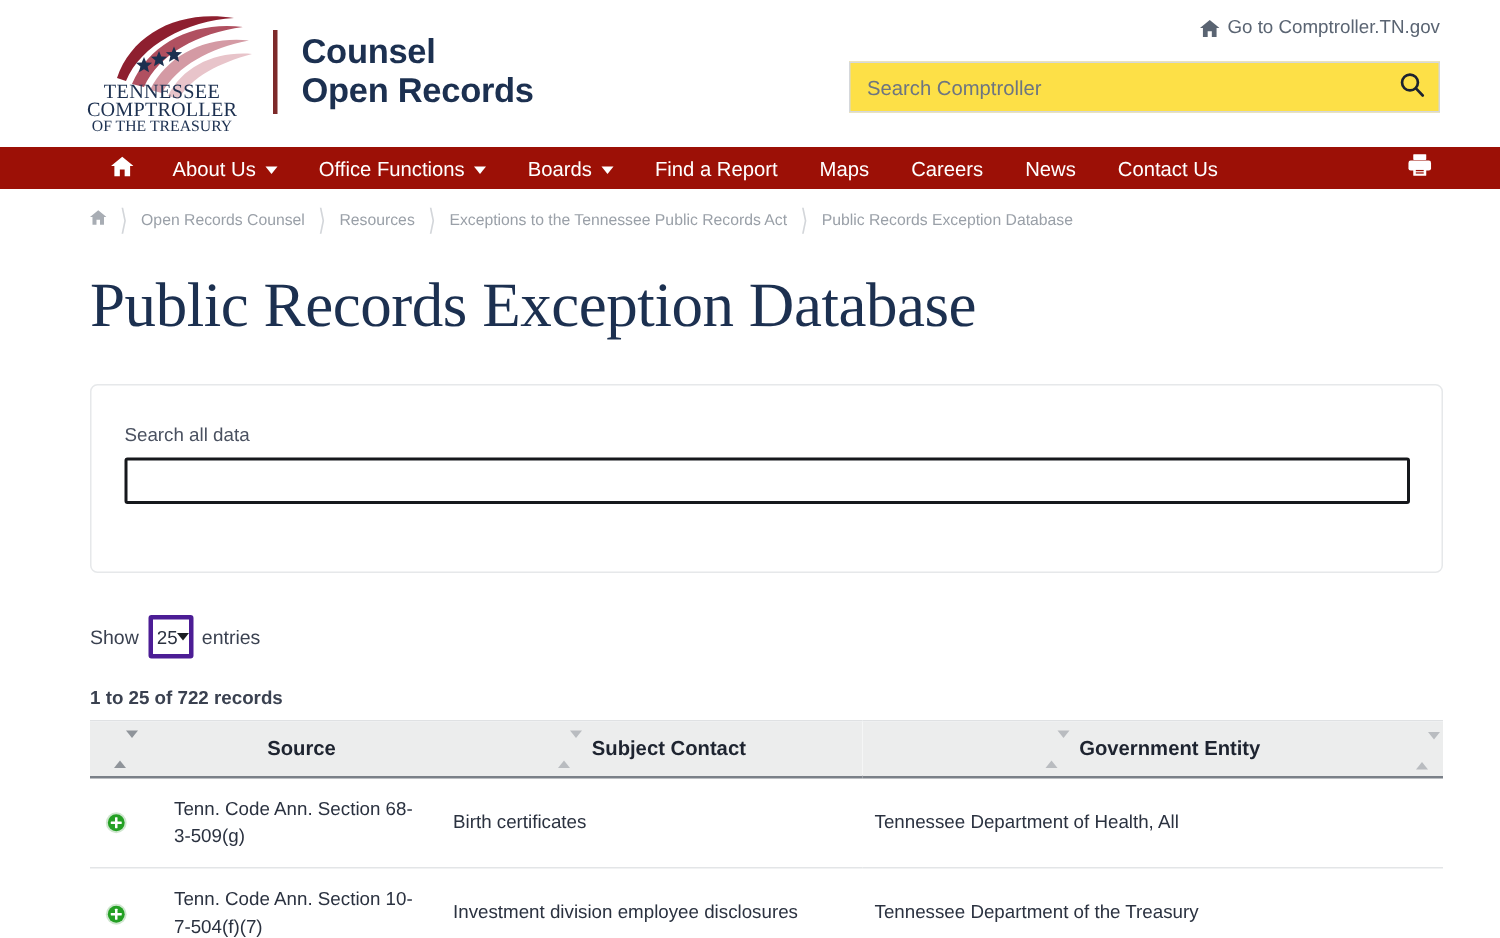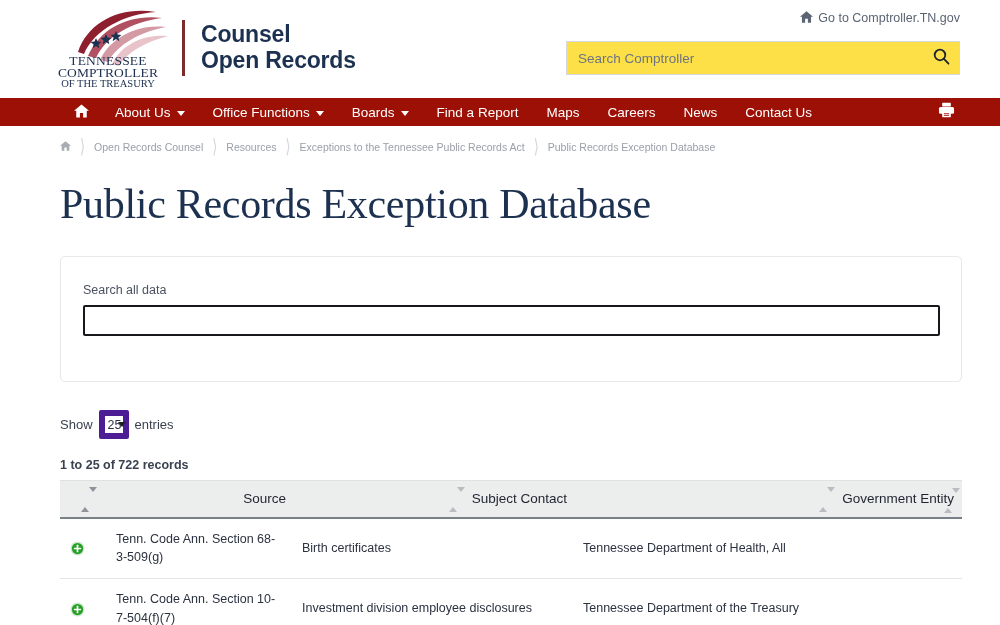--- a/index.html
+++ b/index.html
@@ -39,21 +39,21 @@
     line-height: 1.12;
     letter-spacing: -0.2px;
   }
 
   .gov-link {
     position: absolute;
     right: 40px; top: 11px;
     font-size: 12.5px;
     color: #5a6472;
     display: flex;
-    align-items: flex-start;
+    align-items: flex-end;
     gap: 5px;
     text-decoration: none;
   }
   .gov-link svg { display: block; }
 
   .site-search {
     position: absolute;
     right: 40px; top: 41px;
     width: 394px; height: 34px;
     border: 1px solid #d5d8dc;
@@ -190,21 +190,21 @@
     margin: 28px 0 0 60px;
     display: flex;
     align-items: center;
     gap: 6px;
     font-size: 13px;
     color: #3a4150;
   }
   .length-select {
     height: 29px;
     width: 30px;
-    border: 6px solid #4c1d95;
+    border: 3px solid #4c1d95;
     border-radius: 2px;
     background: #fff;
     font-size: 12.5px;
     font-family: "Liberation Sans", sans-serif;
     color: #2b3240;
     padding: 0 2px 0 3px;
     cursor: pointer;
     appearance: none;
     -webkit-appearance: none;
   }
@@ -231,23 +231,23 @@
   .table-wrap {
     margin: 8px 0 0 60px;
     width: 902px;
   }
   table { border-collapse: collapse; width: 100%; }
   thead th {
     background: #eceded;
     border-top: 1px solid #dfe1e3;
     border-bottom: 2px solid #7a8088;
     height: 37px;
-    text-align: right;
+    text-align: center;
     font-size: 13.5px;
-    font-weight: normal;
+    font-weight: bold;
     color: #1e2430;
     padding: 0 8px;
     cursor: pointer;
     position: relative;
     vertical-align: middle;
   }
   th.col-exp   { width: 48px; padding-left: 10px; }
   th.col-src   { width: 186px; }
   th.col-subj  { width: 281px; }
   th.col-ent   { width: 387px; }

